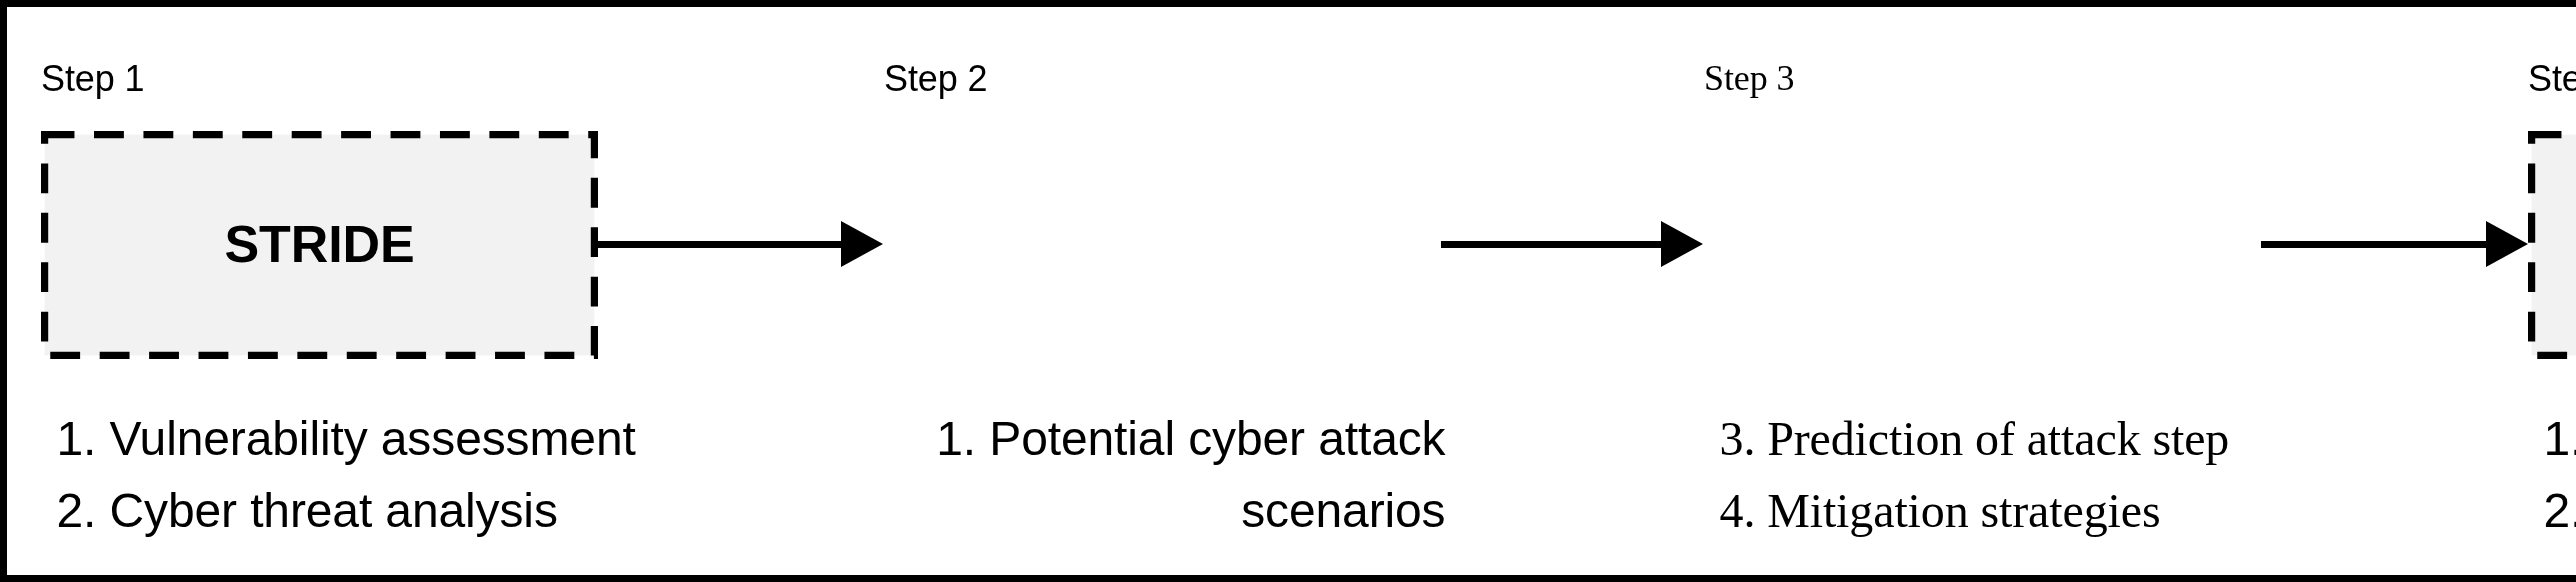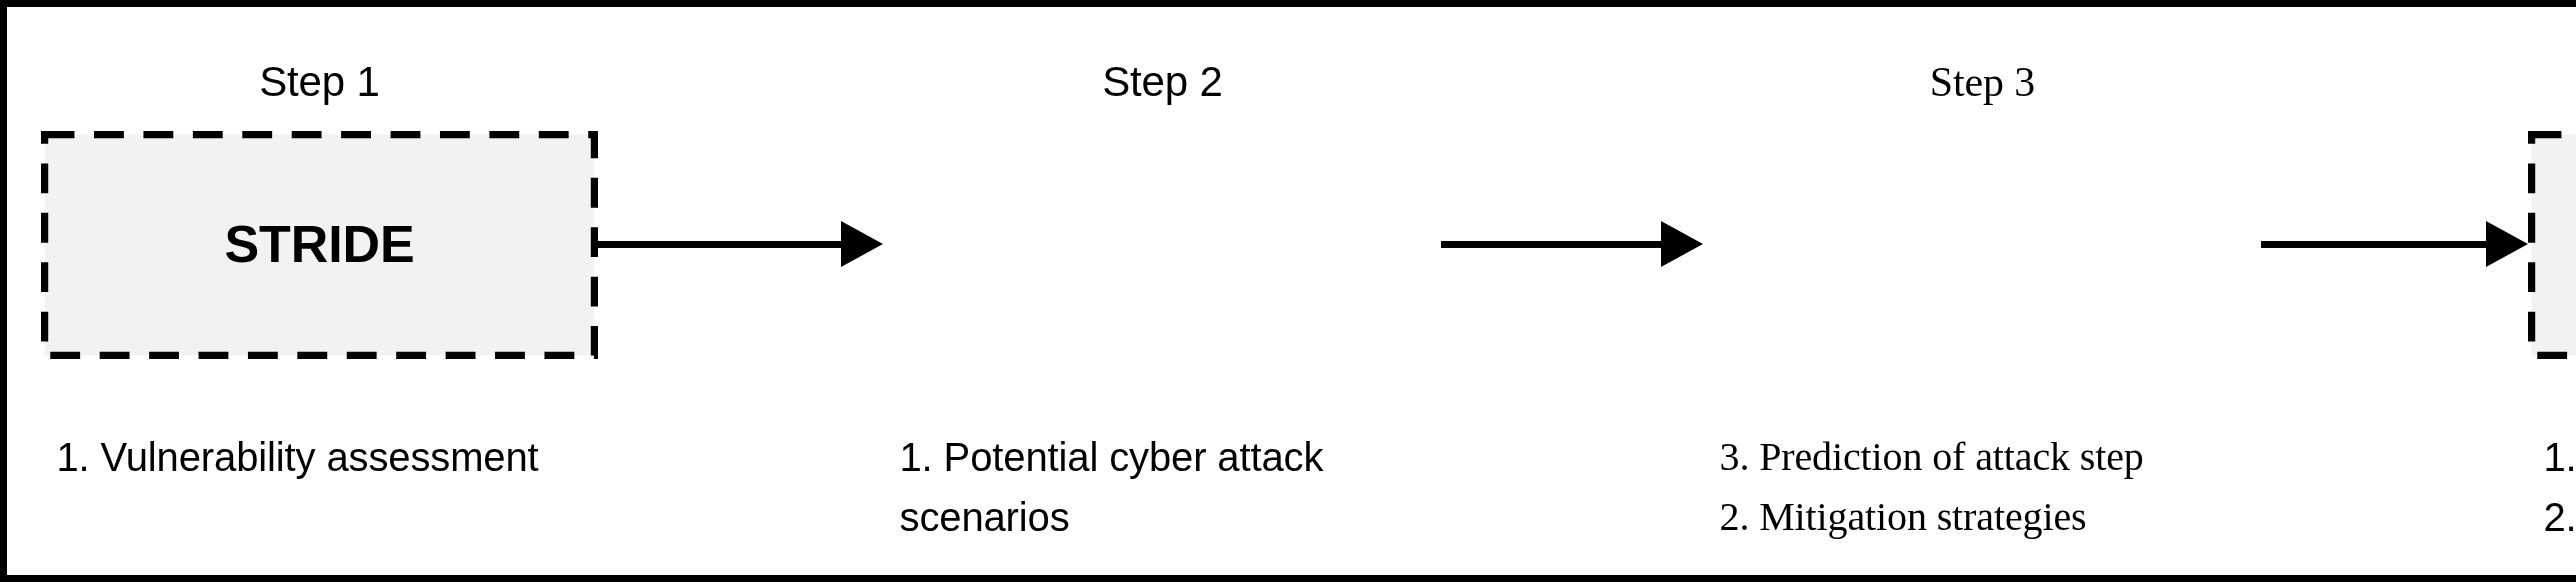--- a/index.html
+++ b/index.html
@@ -30,22 +30,22 @@
   .step-1 { left: 34px; }
   .step-2 { left: 877px; }
   .step-3 { left: 1697px; font-family: Liberation Serif, serif; }
   .step-4 { left: 2521px; }
 
   .step-label {
     position: absolute;
     top: 52px;
     left: 0;
     width: 100%;
-    text-align: center;
-    font-size: 42px;
+    text-align: left;
+    font-size: 36px;
     line-height: 1.1;
     white-space: nowrap;
   }
 
   .box {
     position: absolute;
     top: 124px;
     left: 0;
     width: 557px;
     height: 228px;
@@ -68,31 +68,32 @@
     justify-content: center;
     text-align: center;
     font-weight: bold;
     font-size: 52px;
     line-height: 1.38;
     white-space: pre-line;
   }
 
   .notes {
     position: absolute;
-    top: 420px;
+    top: 396px;
     left: 15.5px;
     width: 546px;
-    font-size: 40px;
+    font-size: 48px;
     line-height: 1.5;
   }
   .note {
     white-space: pre;
   }
   .note.wrap2 {
     white-space: pre-line;
+    text-align: right;
   }
 
   
   .arrow {
     position: absolute;
     top: 214px;
     height: 46px;
   }
   .arrow-1 { left: 591px; width: 285px; }
   .arrow-2 { left: 1434px; width: 262px; }
@@ -124,20 +125,21 @@
   <section class="step step-1">
     <div class="step-label">Step 1</div>
     <div class="box">
       <svg viewBox="0 0 1082 443" preserveAspectRatio="none">
         <rect x="7" y="7" width="1068" height="429" fill="#f2f2f2" stroke="#000000" stroke-width="14" stroke-dasharray="58 38"></rect>
       </svg>
       <div class="box-title">STRIDE</div>
     </div>
     <div class="notes">
       <div class="note">1. Vulnerability assessment</div>
+      <div class="note">2. Cyber threat analysis</div>
     </div>
   </section>
 
   <div class="arrow arrow-1">
     <div class="line"></div>
     <div class="head"></div>
   </div>
 
   <section class="step step-2">
     <div class="step-label">Step 2</div>
@@ -149,21 +151,21 @@
 
   <div class="arrow arrow-2">
     <div class="line"></div>
     <div class="head"></div>
   </div>
 
   <section class="step step-3">
     <div class="step-label">Step 3</div>
     <div class="notes">
       <div class="note">3. Prediction of attack step</div>
-      <div class="note">2. Mitigation strategies</div>
+      <div class="note">4. Mitigation strategies</div>
     </div>
   </section>
 
   <div class="arrow arrow-3">
     <div class="line"></div>
     <div class="head"></div>
   </div>
 
   <section class="step step-4">
     <div class="step-label">Step 4</div>

